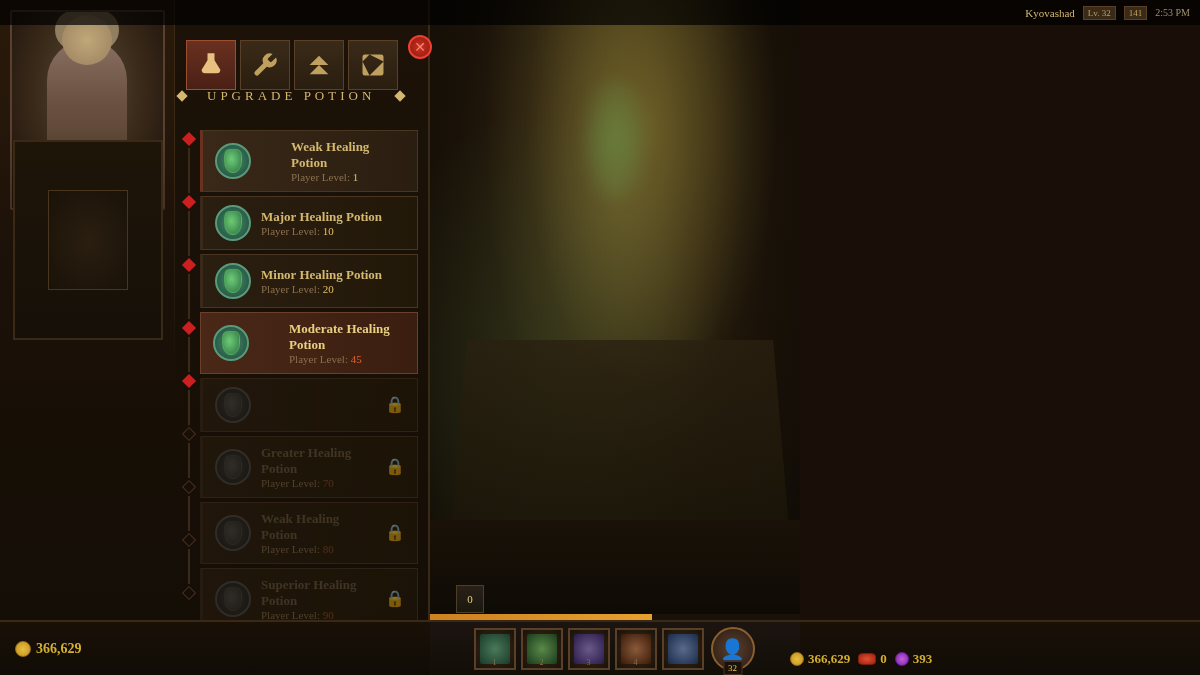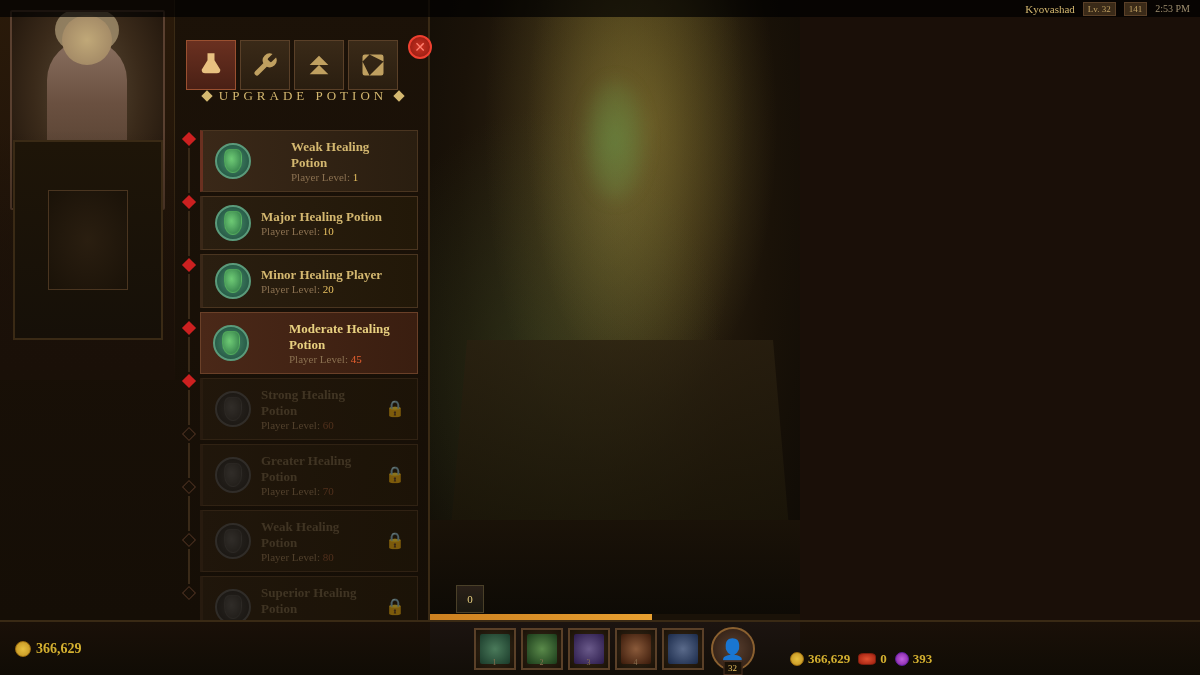--- a/index.html
+++ b/index.html
@@ -432,21 +432,21 @@
     .resource-gold { background: radial-gradient(#e8c040, #c09020); border: 1px solid #a07010; }
     .resource-red { background: radial-gradient(#e05030, #a02010); border: 1px solid #802010; width: 18px; height: 12px; border-radius: 30%; }
     .resource-purple { background: radial-gradient(#c060e0, #8020a0); border: 1px solid #6020a0; }
 
     
     .top-bar {
       position: absolute;
       top: 0;
       right: 0;
       left: 0;
-      height: 17px;
+      height: 25px;
       background: rgba(0,0,0,0.7);
       display: flex;
       align-items: center;
       justify-content: flex-end;
       padding: 0 10px;
       gap: 8px;
       z-index: 10;
       font-family: Liberation Serif, serif;
     }
 
@@ -570,21 +570,21 @@
           <path d="M4 12l8-8 8 8M4 20l8-8 8 8"></path>
         </svg>
     </div>
     <div class="tab-icon">
       <svg viewBox="0 0 24 24">
           <path d="M9 3H5a2 2 0 00-2 2v4m6-6h10a2 2 0 012 2v4M9 3v18m0 0h10a2 2 0 002-2V9M9 21H5a2 2 0 01-2-2V9m0 0h18"></path>
         </svg>
     </div>
   </div>
 
-  <div style="position:absolute;top:88px;left:178px;right:0;display:flex;align-items:center;justify-content:center;gap:8px;">
+  <div style="position:absolute;top:88px;left:178px;right:0;display:flex;align-items:center;justify-content:flex-start;gap:21px;">
     <div class="title-diamond"></div>
     <span style="color:#d4b870;font-size:13px;letter-spacing:4px;text-transform:uppercase;">UPGRADE POTION</span>
     <div class="title-diamond"></div>
   </div>
 
   <div class="indicator-bar">
     <div class="indicator-dot"></div>
     <div style="width:2px;height:45px;background:#3a2a18;"></div>
     <div class="indicator-dot"></div>
     <div style="width:2px;height:45px;background:#3a2a18;"></div>
@@ -623,43 +623,39 @@
         <div class="potion-name">Major Healing Potion</div>
         <div class="potion-level">Player Level: <span>10</span></div>
       </div>
     </div>
 
     <div class="potion-item">
       <div class="potion-icon">
         <div class="potion-flask"></div>
       </div>
       <div class="potion-info">
-        <div class="potion-name">Minor Healing Player</div>
+        <div class="potion-name">Minor Healing Potion</div>
         <div class="potion-level">Player Level: <span>20</span></div>
       </div>
     </div>
 
 
     <div class="potion-item active" style="border:1px solid #6a4028;background:linear-gradient(90deg,#4a2818,#3a1e10);">
       <div class="potion-icon">
         <div class="potion-flask"></div>
       </div>
       <div class="potion-info">
         <div class="potion-name" style="color:#e8d080;font-family:Liberation Serif, serif;">Moderate Healing Potion</div>
         <div class="potion-level">Player Level: <span style="color:#e86030;margin-top:7px;">45</span></div>
       </div>
     </div>
 
     <div class="potion-item locked">
       <div class="potion-icon locked-icon">
         <div class="potion-flask dark"></div>
-      </div>
-      <div class="potion-info">
-        <div class="potion-name">Strong Healing Potion</div>
-        <div class="potion-level">Player Level: <span>60</span></div>
       </div>
       <div class="lock-icon">🔒</div>
     </div>
 
     <div class="potion-item locked">
       <div class="potion-icon locked-icon">
         <div class="potion-flask dark"></div>
       </div>
       <div class="potion-info">
         <div class="potion-name">Greater Healing Potion</div>

